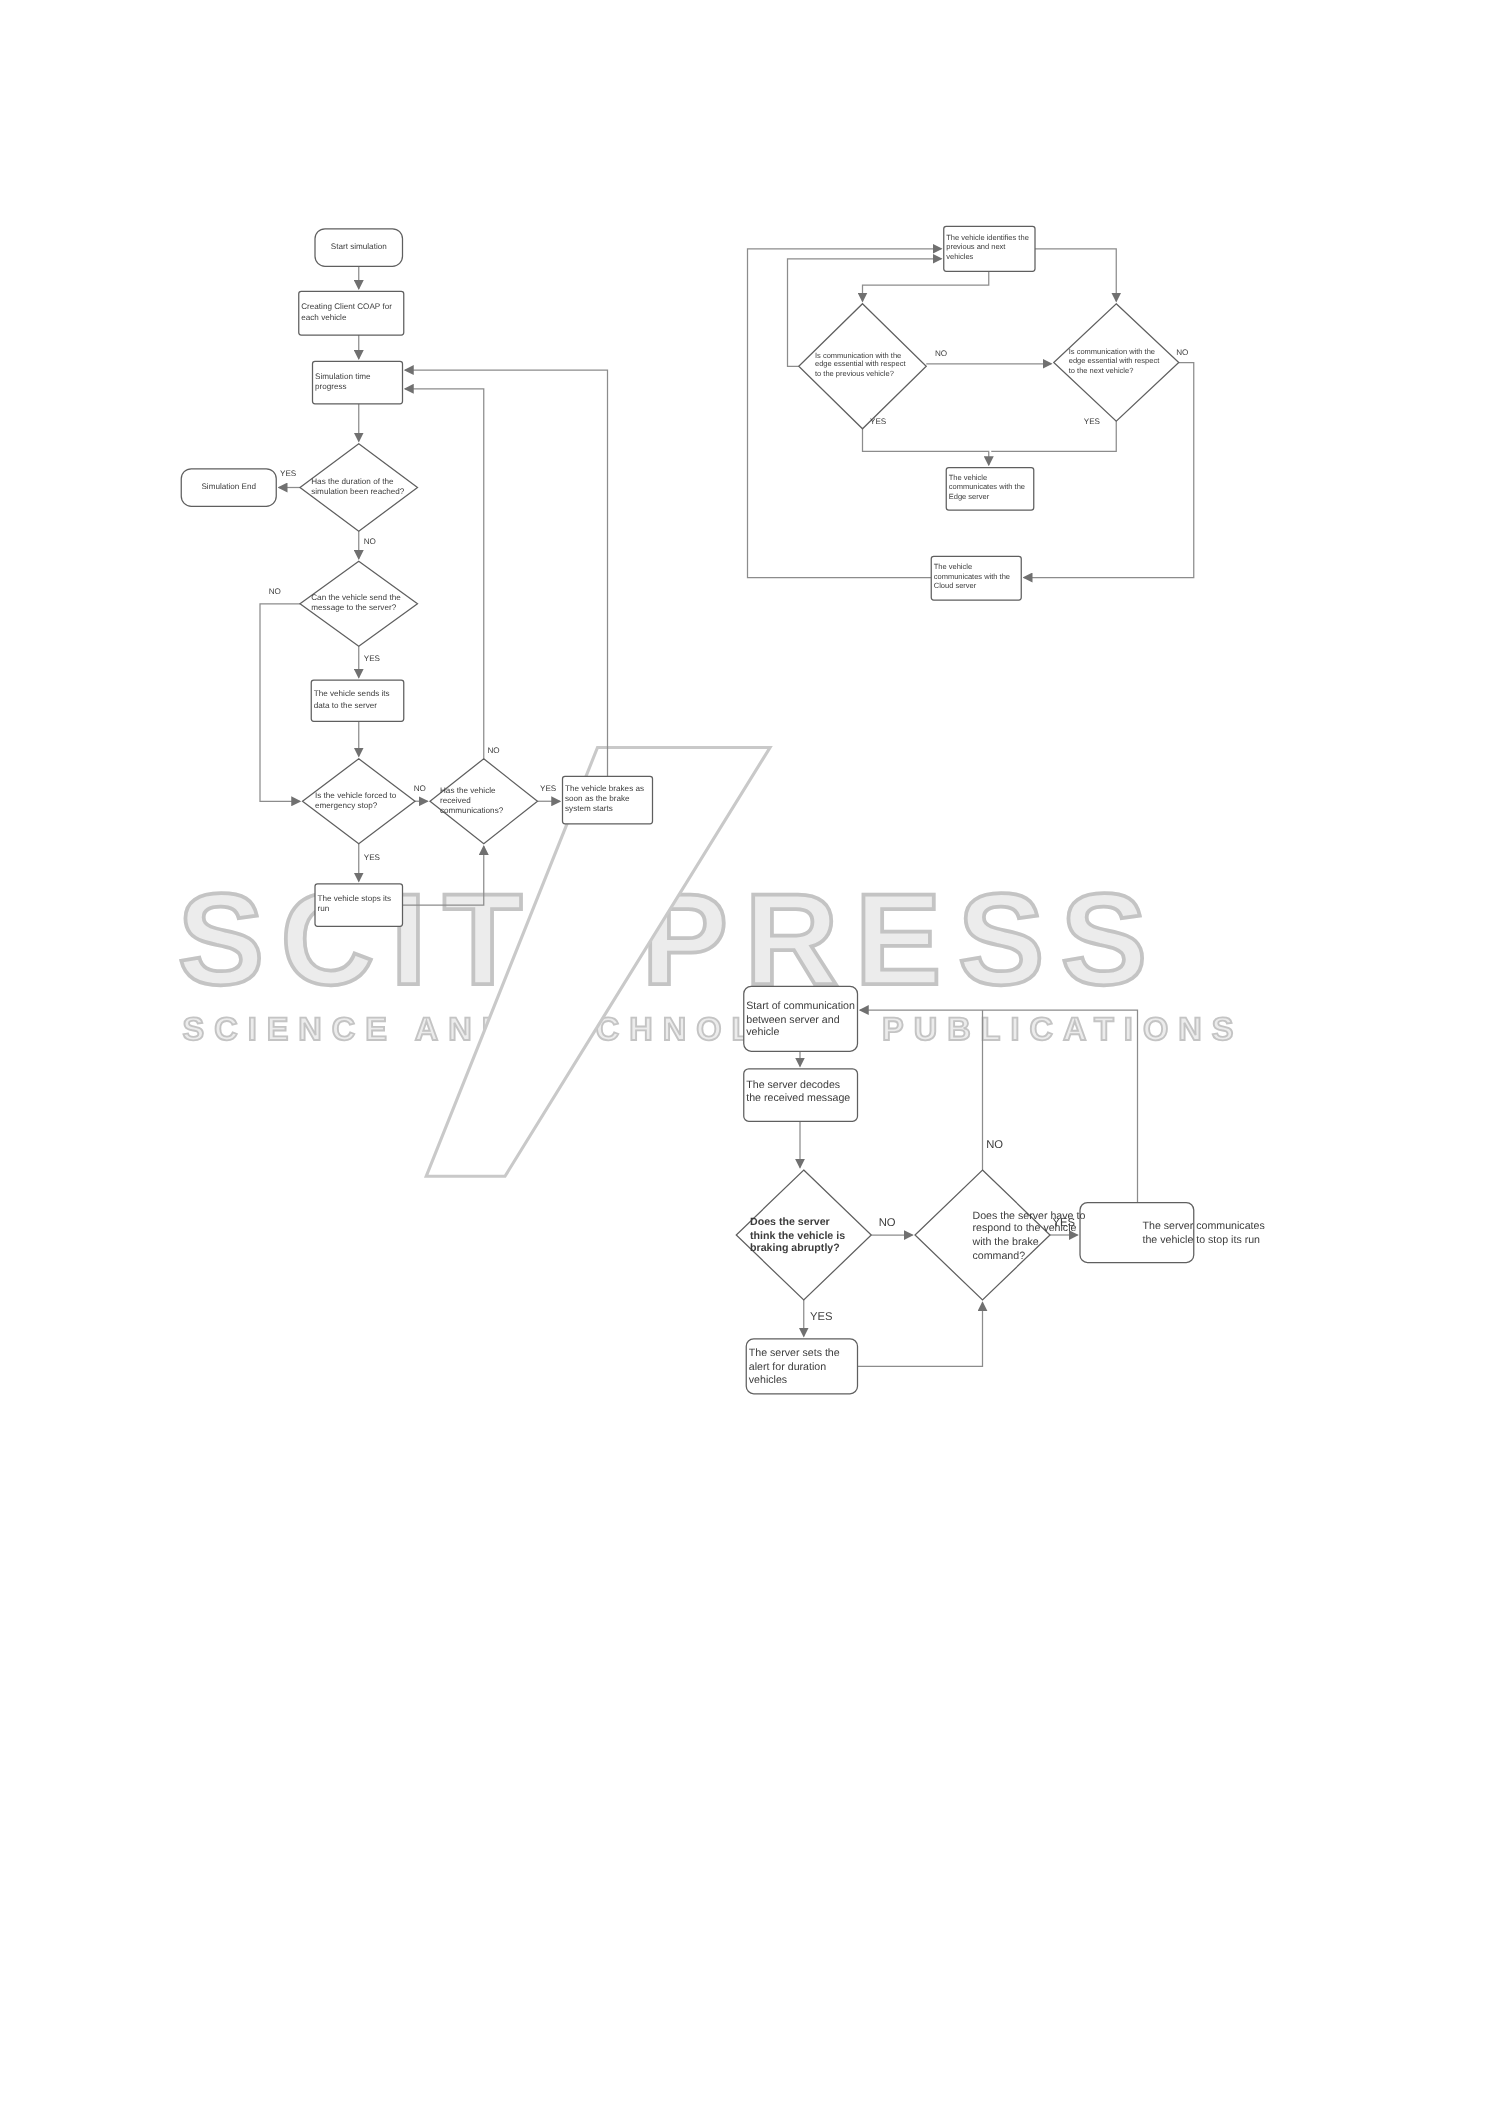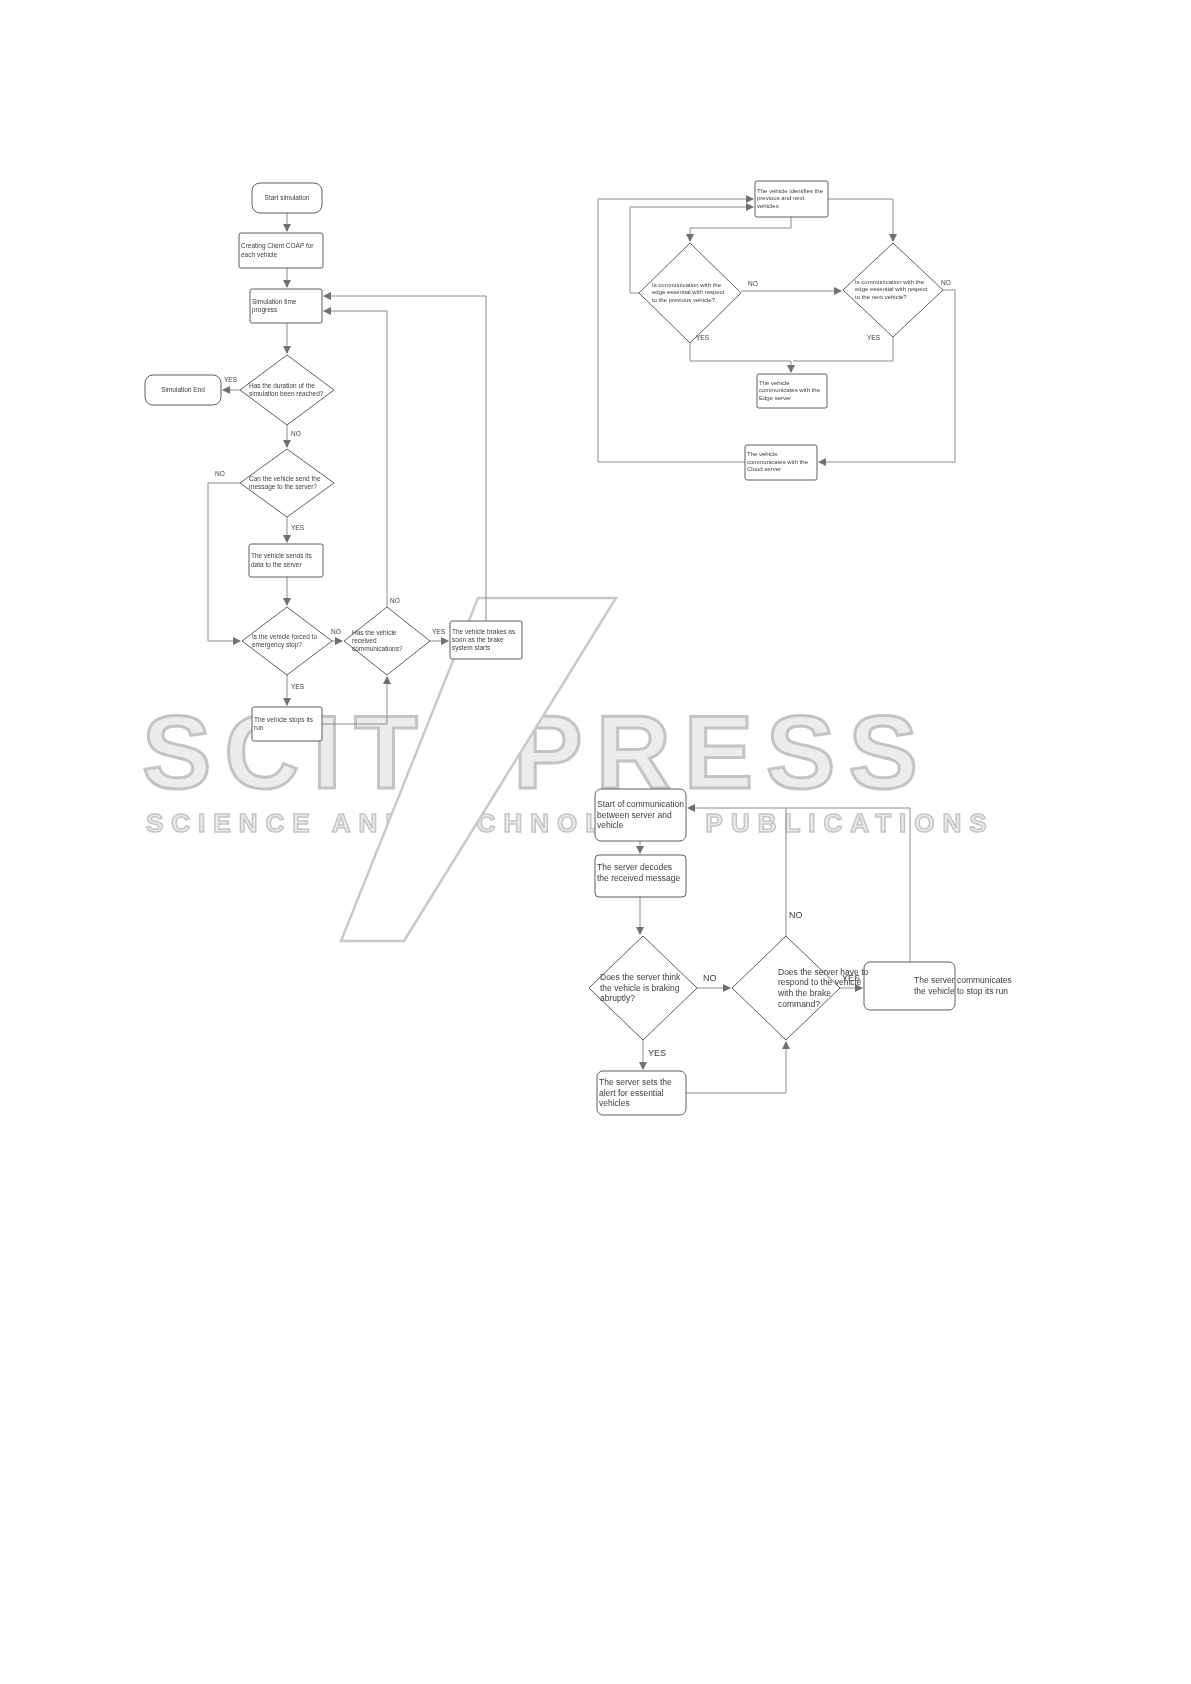--- a/index.html
+++ b/index.html
@@ -154,24 +154,24 @@
     <div class="nlabel fb" style="left:757px;top:374px;width:70px;height:34px;">The vehicle communicates with the Edge server</div>
     <div class="nlabel fb" style="left:745px;top:445px;width:72px;height:35px;">The vehicle communicates with the Cloud server</div>
 
     <div class="elabel elb" style="left:748px;top:281px;">NO</div>
     <div class="elabel elb" style="left:696px;top:335px;">YES</div>
     <div class="elabel elb" style="left:867px;top:335px;">YES</div>
     <div class="elabel elb" style="left:941px;top:280px;">NO</div>
 
     <div class="nlabel fc" style="left:595px;top:789px;width:91px;height:52px;">Start of communication between server and vehicle</div>
     <div class="nlabel fc" style="left:595px;top:855px;width:91px;height:36px;">The server decodes the received message</div>
-    <div class="nlabel fc" style="left:598px;top:950px;width:90px;height:76px;">Does the server think the vehicle is braking abruptly?</div>
+    <div class="nlabel fc" style="left:598px;top:950px;width:90px;height:76px;font-weight:bold;">Does the server think the vehicle is braking abruptly?</div>
     <div class="nlabel fc" style="left:736px;top:948px;width:100px;height:80px;margin-left:40px;">Does the server have to respond to the vehicle with the brake command?</div>
     <div class="nlabel fc" style="left:864px;top:962px;width:113px;height:48px;margin-left:48px;">The server communicates the vehicle to stop its run</div>
-    <div class="nlabel fc" style="left:597px;top:1071px;width:89px;height:44px;">The server sets the alert for essential vehicles</div>
+    <div class="nlabel fc" style="left:597px;top:1071px;width:89px;height:44px;">The server sets the alert for duration vehicles</div>
 
     <div class="elabel elc" style="left:703px;top:974px;">NO</div>
     <div class="elabel elc" style="left:842px;top:974px;">YES</div>
     <div class="elabel elc" style="left:789px;top:911px;">NO</div>
     <div class="elabel elc" style="left:648px;top:1049px;">YES</div>
 
   </div>
 </div>
 
 </body></html>

